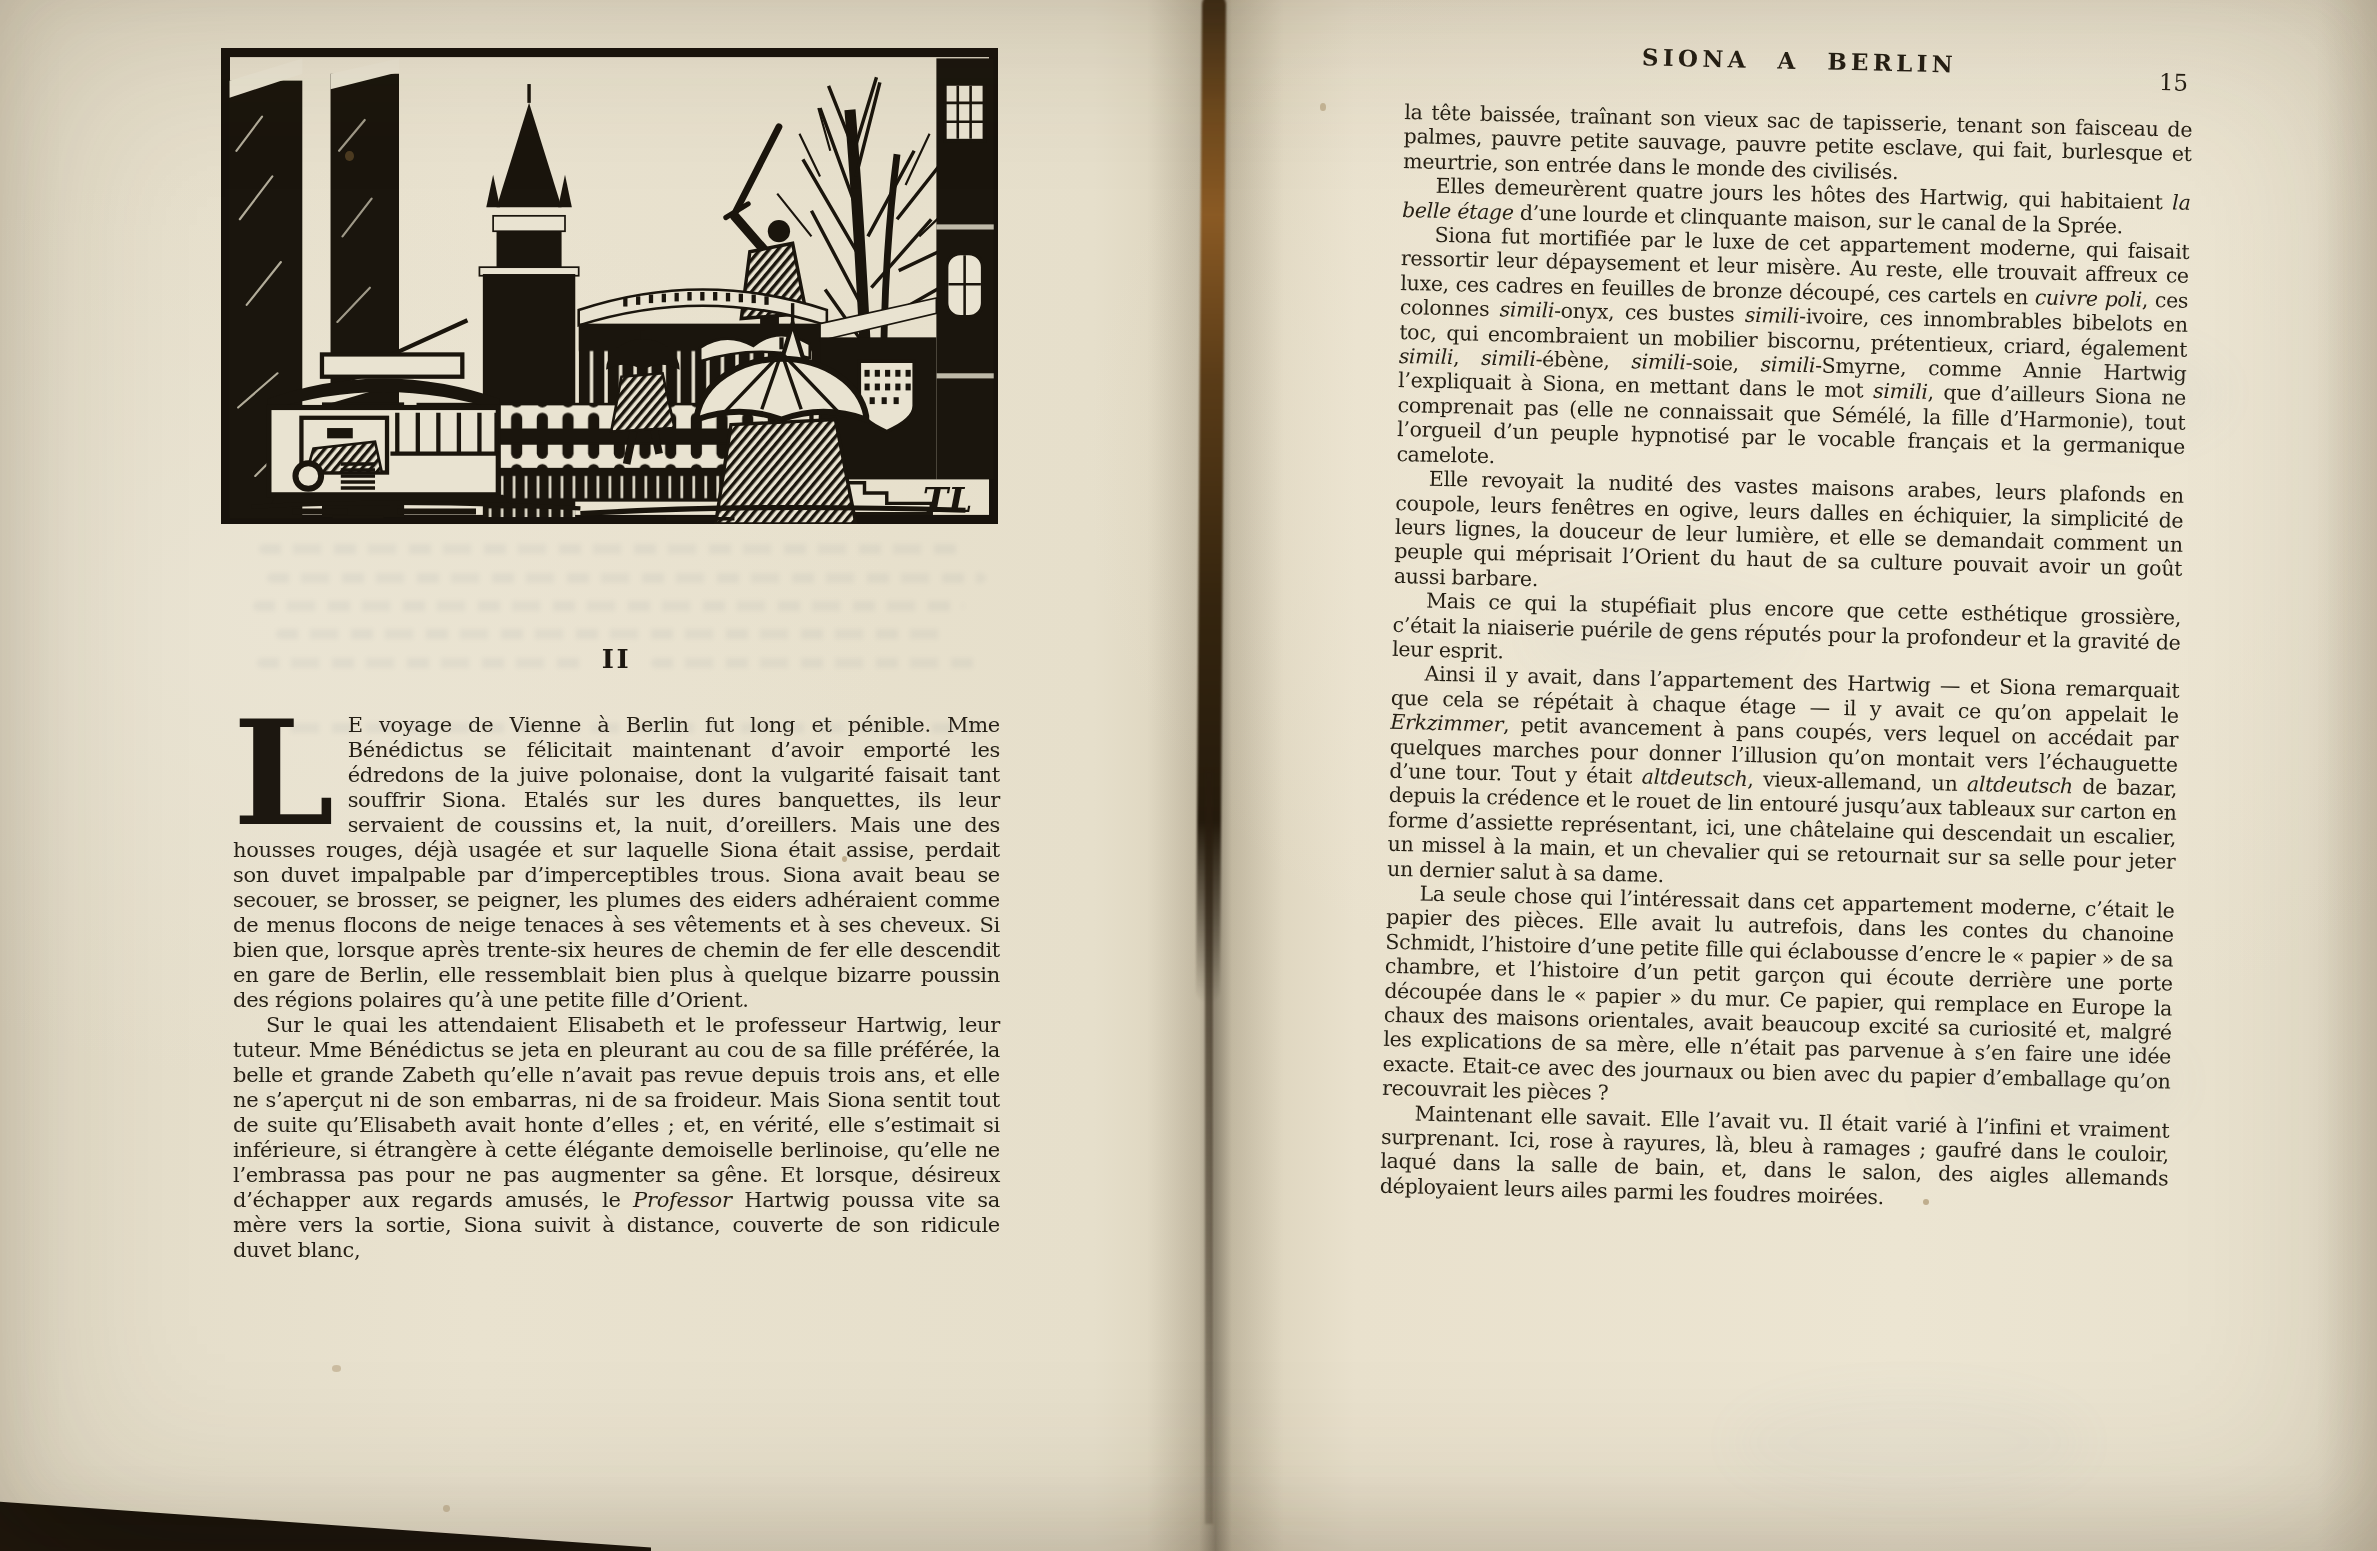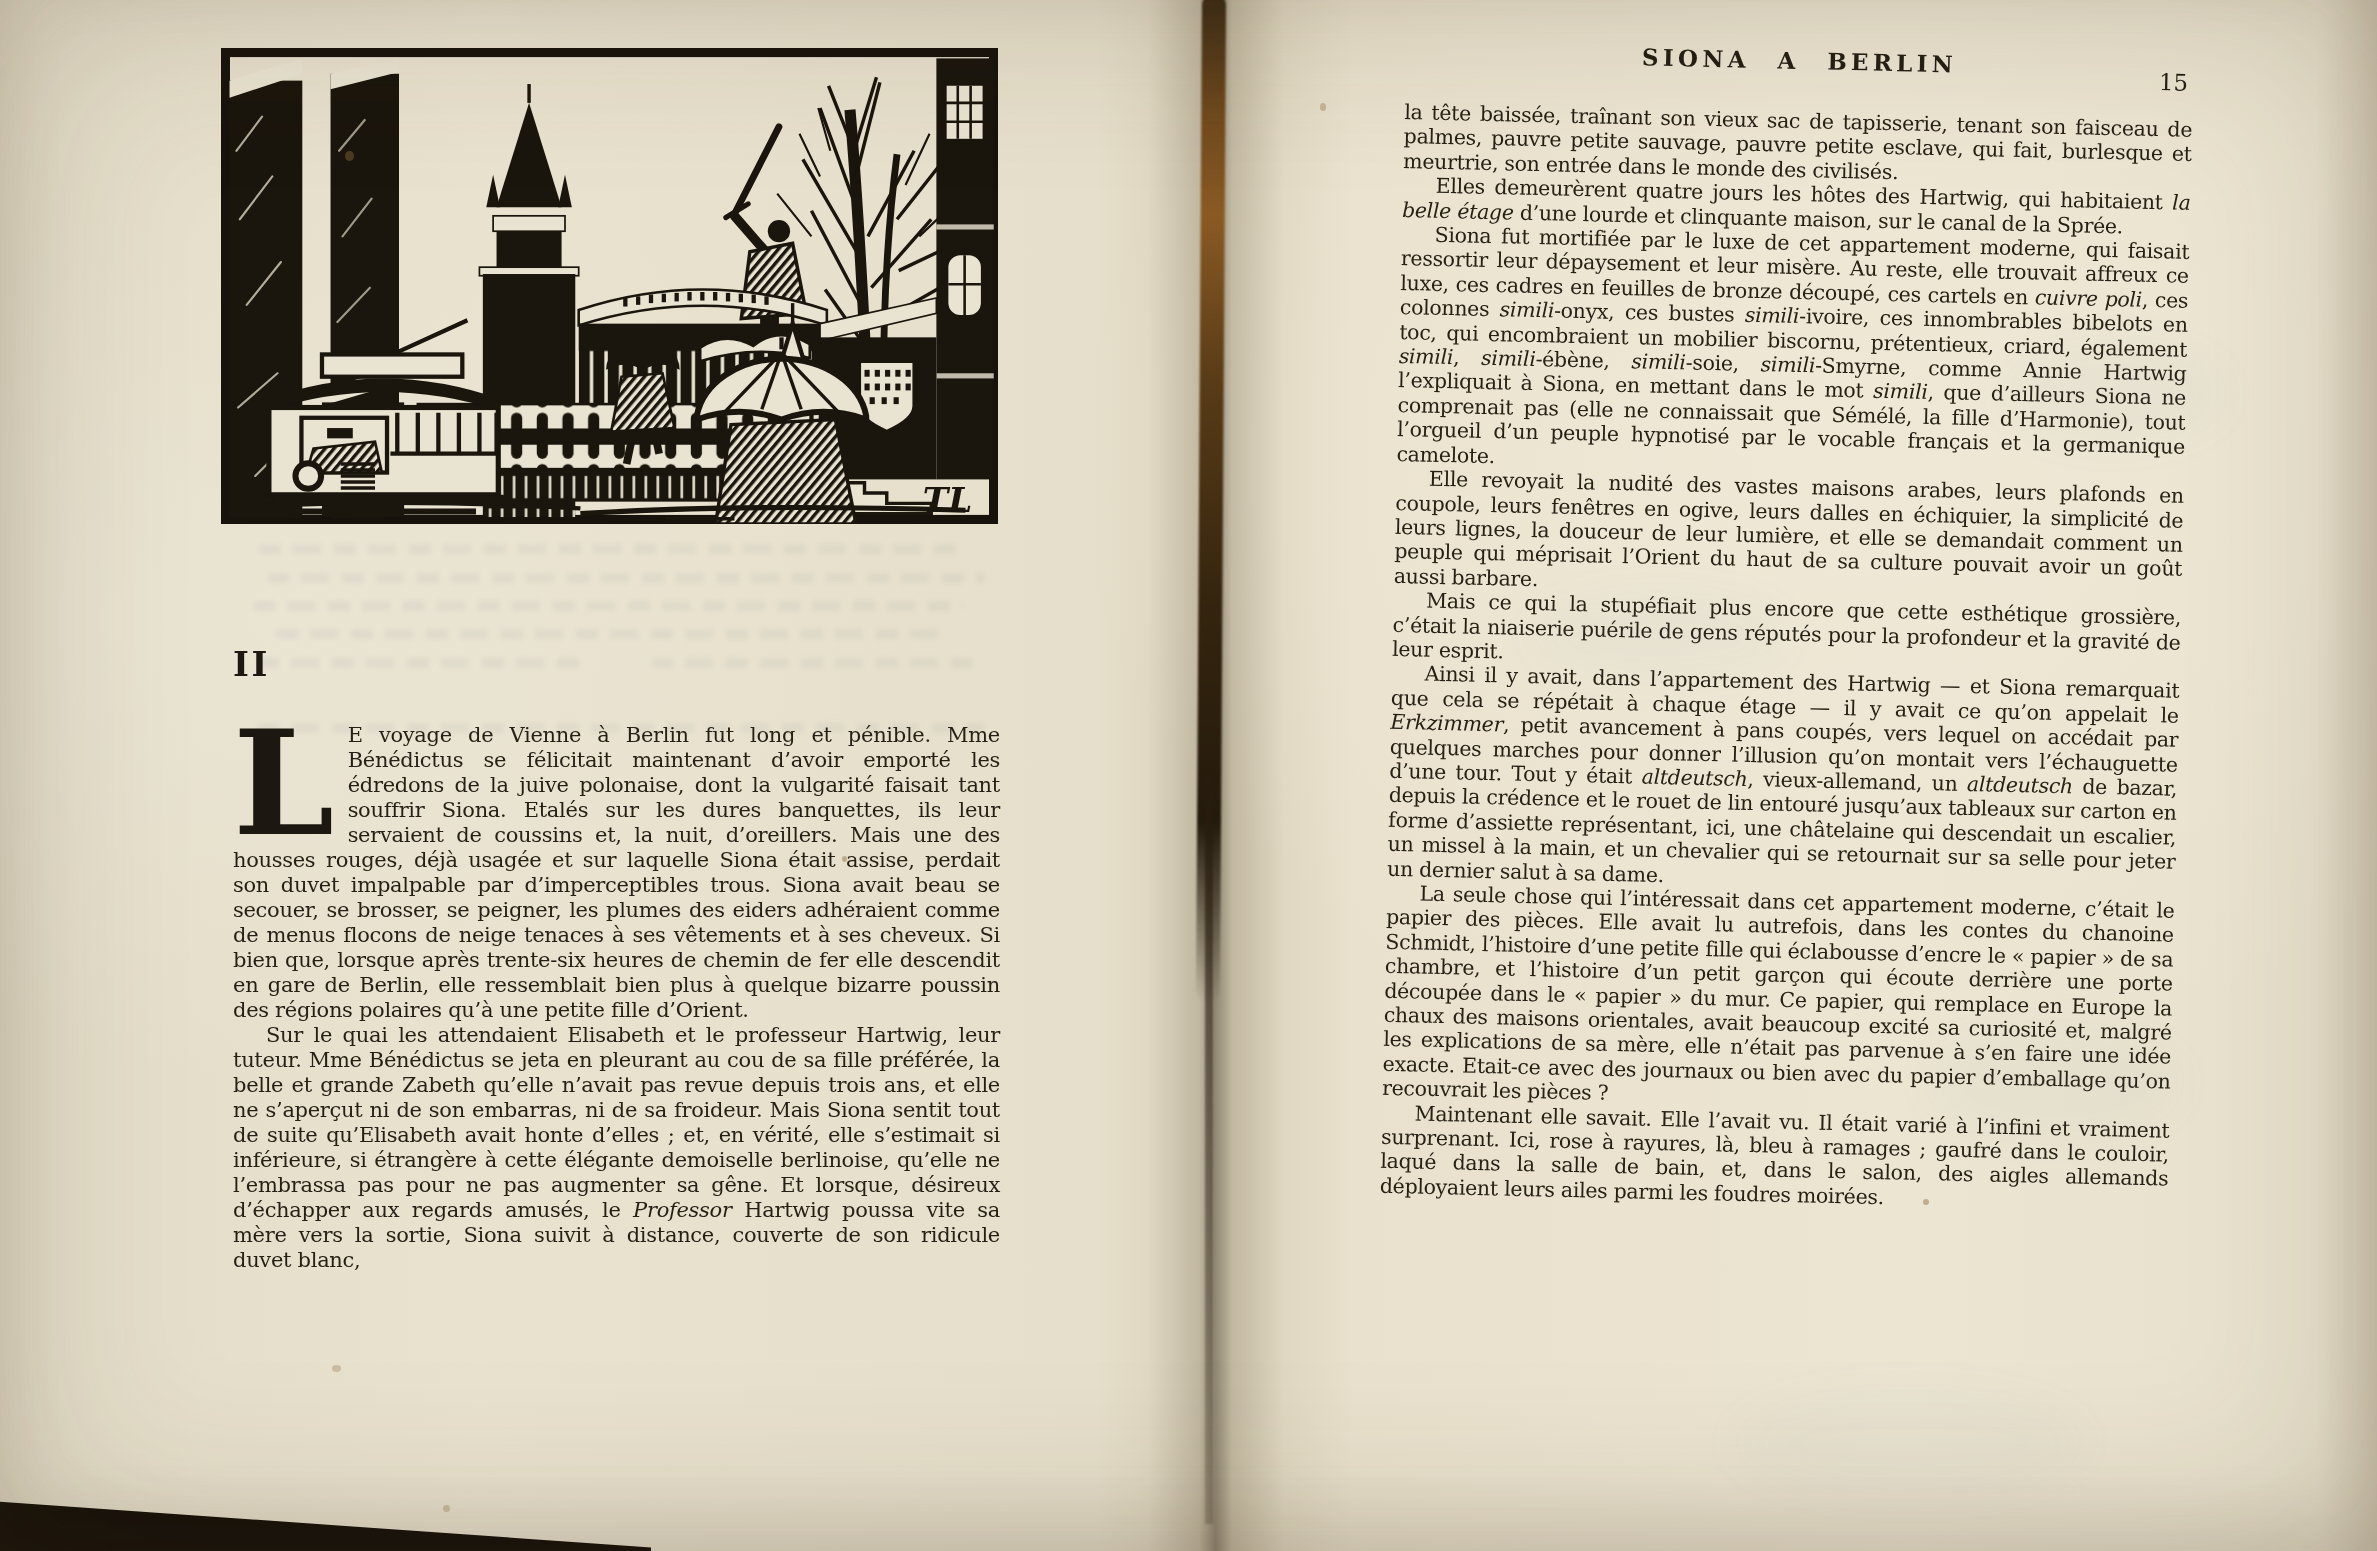--- a/index.html
+++ b/index.html
@@ -25,21 +25,21 @@
     clip-path:polygon(0 18%, 100% 94%, 100% 100%, 0 100%);}
   .edge-right{position:absolute;right:0;top:0;width:60px;height:100%;
     background:linear-gradient(to right, rgba(100,80,50,0), rgba(100,80,50,.12));}
   
   .ghost-row{position:absolute;height:10.3px;border-radius:5.1px;filter:blur(2.6px);opacity:.13;
     background:repeating-linear-gradient(90deg, rgba(90,104,118,.55) 0 22px, rgba(90,104,118,0) 22px 34px, rgba(90,104,118,.5) 34px 62px, rgba(90,104,118,0) 62px 75px);}
   .ghost-blob{position:absolute;border-radius:50%;background:rgba(120,140,160,.5);filter:blur(22px);opacity:.09;}
   .speck{position:absolute;border-radius:50%;background:#8a6a3a;opacity:.45;}
   
   .left-col{position:absolute;left:233px;top:644px;width:767px;}
-  .chapter{text-align:left;font-size:34px;font-weight:bold;letter-spacing:2.6px;margin:0 0 39px 0;color:#1d1811;}
+  .chapter{text-align:center;font-size:26px;font-weight:bold;letter-spacing:2.6px;margin:0 0 39px 0;color:#1d1811;}
   .body-text p{margin:0;text-indent:33px;text-align:justify;}
   .body-text p.no-indent{text-indent:0;}
   .left-body{font-size:21px;line-height:25px;letter-spacing:-0.3px;color:#251f15;}
   .dropcap{float:left;font-weight:bold;font-size:144px;line-height:111px;padding:5.1px 13.7px 0 0;color:#1c1710;}
   .right-col{position:absolute;left:1406px;top:38px;width:788px;transform:rotate(1.3deg);transform-origin:0 0;}
   .running-head{position:relative;height:38px;}
   .rh-title{position:absolute;left:0;right:0;top:0;text-align:center;font-size:23px;font-weight:bold;
     letter-spacing:4.3px;word-spacing:15.4px;color:#241e14;}
   .rh-num{position:absolute;right:5.1px;top:13.7px;font-size:23px;color:#241e14;}
   .right-body{margin-top:24px;font-size:20.5px;line-height:24.4px;letter-spacing:-0.3px;color:#262015;}

